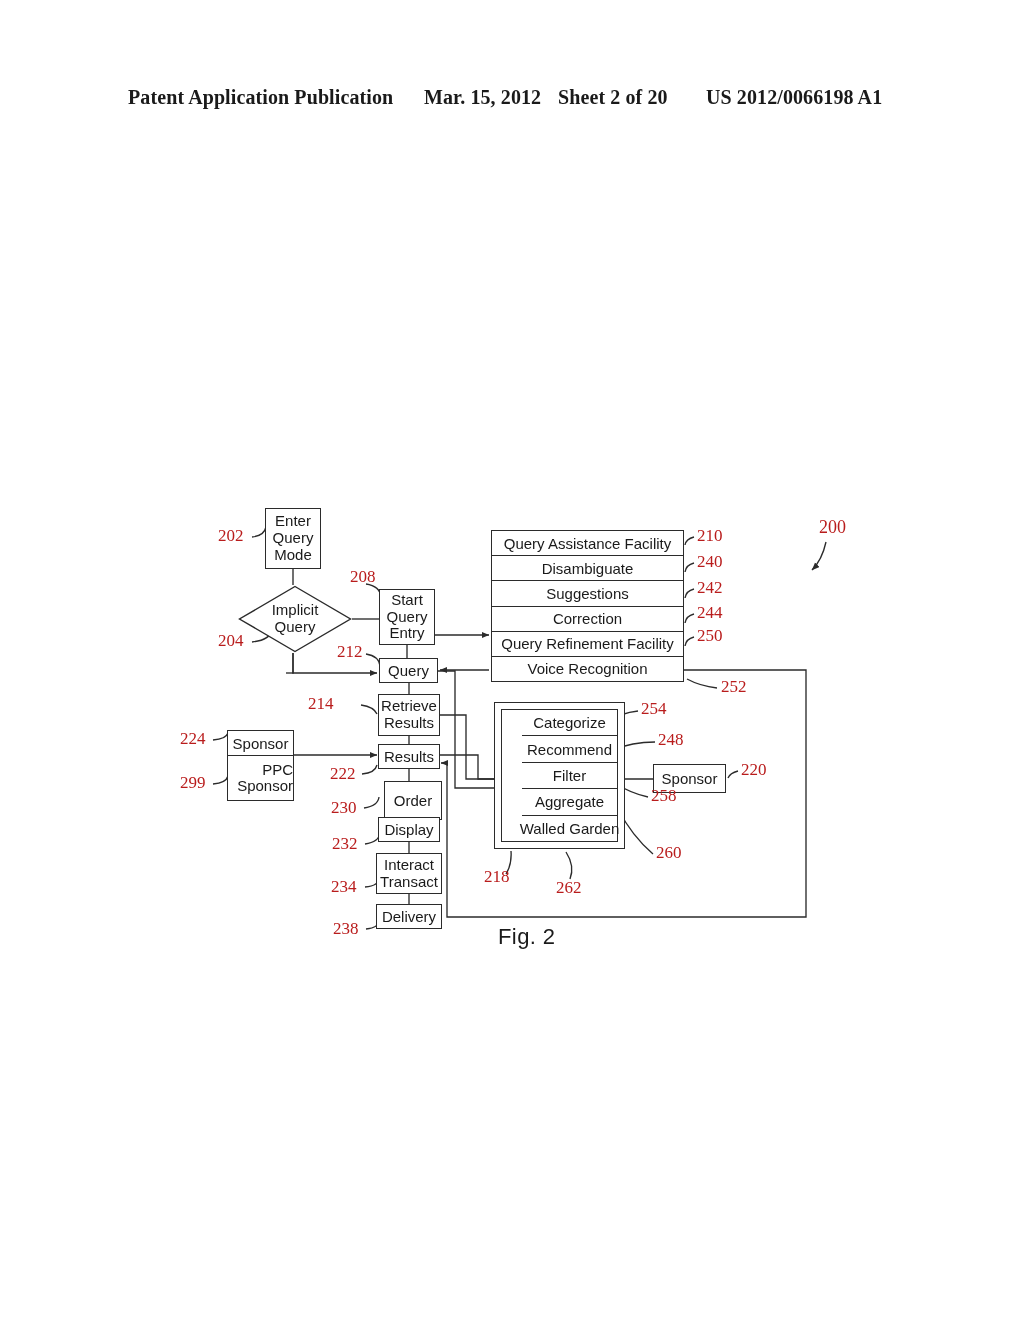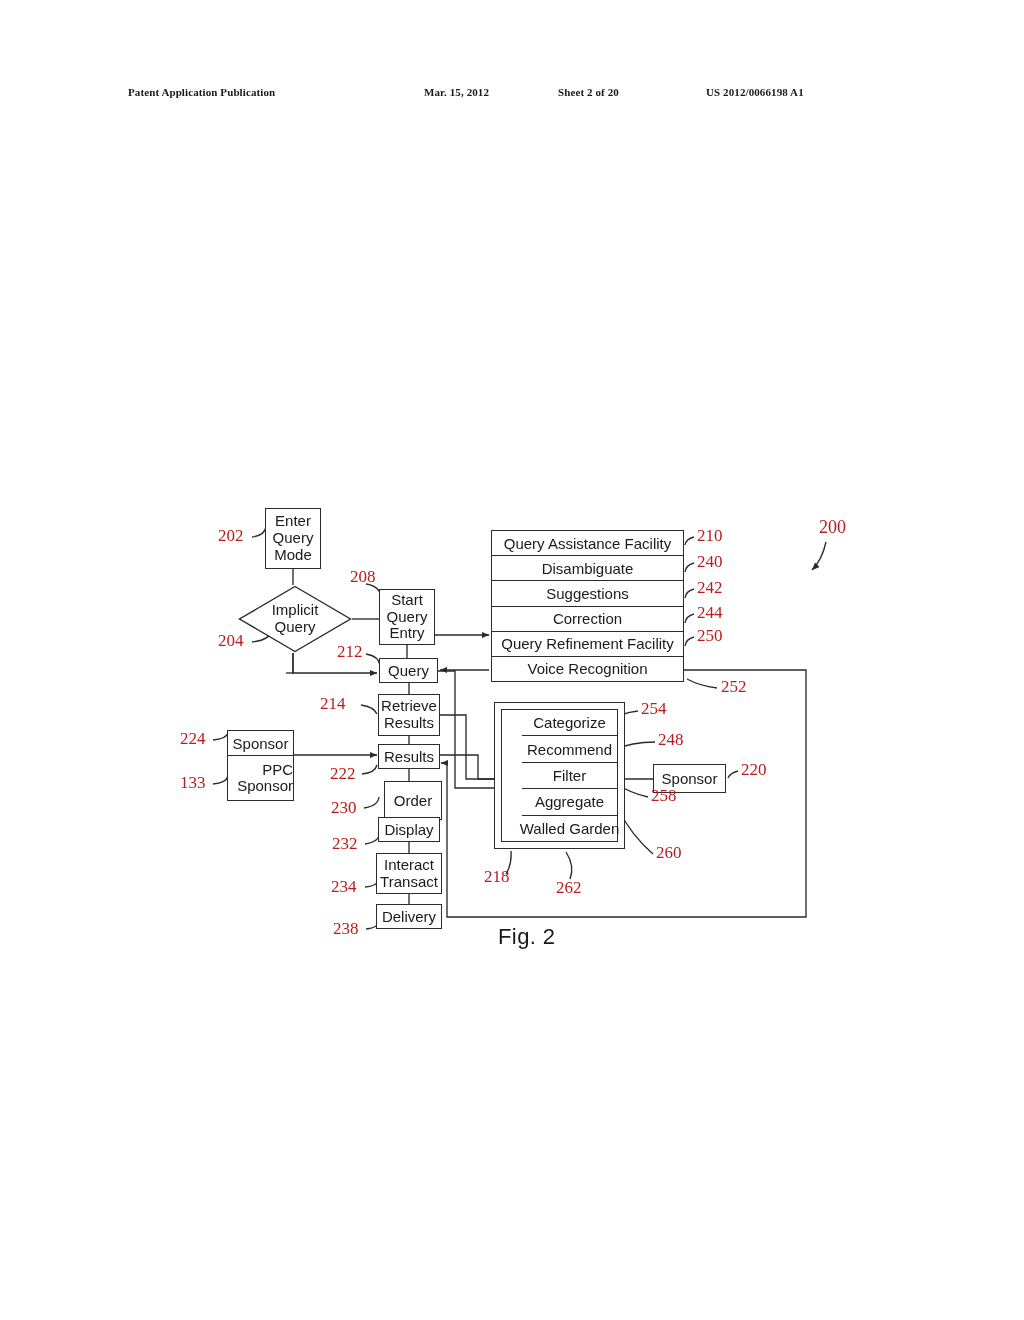--- a/index.html
+++ b/index.html
@@ -18,21 +18,21 @@
 
   
   #page-header {
     position: absolute;
     left: 0;
     top: 86px;
     width: 1024px;
     height: 26px;
     font-family: "Liberation Serif", serif;
     font-weight: bold;
-    font-size: 11px;
+    font-size: 20px;
     white-space: nowrap;
   }
   #page-header .hdr-item {
     position: absolute;
     top: 0;
     letter-spacing: 0.1px;
   }
   #hdr-pub   { left: 128px; }
   #hdr-date  { left: 424px; }
   #hdr-sheet { left: 558px; }
@@ -334,28 +334,28 @@
     <div class="srow">Aggregate</div>
     <div class="srow">Walled Garden</div>
   </div>
 
   <div class="node" style="left:653px; top:728px; width:73px; height:29px;">Sponsor</div>
 
   <span class="ref" style="left:218px; top:490px;">202</span>
   <span class="ref" style="left:218px; top:595px;">204</span>
   <span class="ref" style="left:350px; top:531px;">208</span>
   <span class="ref" style="left:337px; top:606px;">212</span>
-  <span class="ref" style="left:320px; top:658px;text-align:center;">214</span>
+  <span class="ref" style="left:308px; top:658px;text-align:center;">214</span>
   <span class="ref" style="left:330px; top:728px;">222</span>
   <span class="ref" style="left:331px; top:762px;">230</span>
   <span class="ref" style="left:332px; top:798px;">232</span>
   <span class="ref" style="left:331px; top:841px;">234</span>
   <span class="ref" style="left:333px; top:883px;">238</span>
   <span class="ref" style="left:180px; top:693px;">224</span>
-  <span class="ref" style="left:180px; top:737px;">133</span>
+  <span class="ref" style="left:180px; top:737px;">299</span>
 
   <span class="ref" style="left:697px; top:490px;">210</span>
   <span class="ref" style="left:697px; top:516px;">240</span>
   <span class="ref" style="left:697px; top:542px;">242</span>
   <span class="ref" style="left:697px; top:567px;">244</span>
   <span class="ref" style="left:697px; top:590px;">250</span>
   <span class="ref" style="left:721px; top:641px;">252</span>
 
   <span class="ref" style="left:641px; top:663px;">254</span>
   <span class="ref" style="left:658px; top:694px;">248</span>

